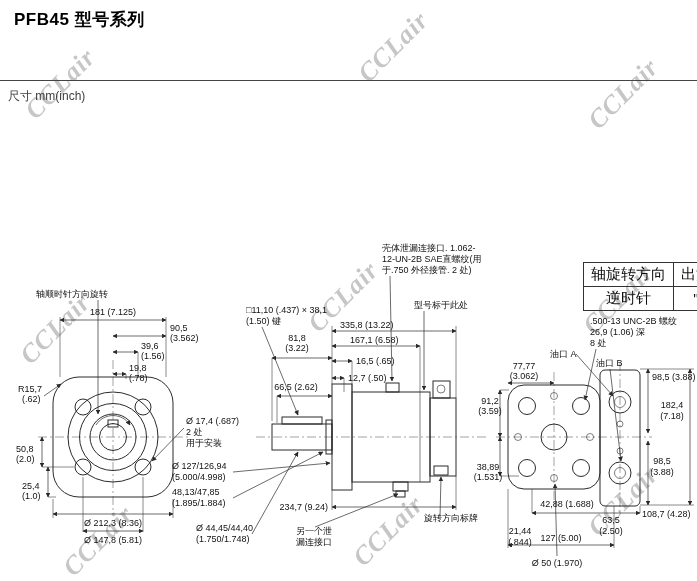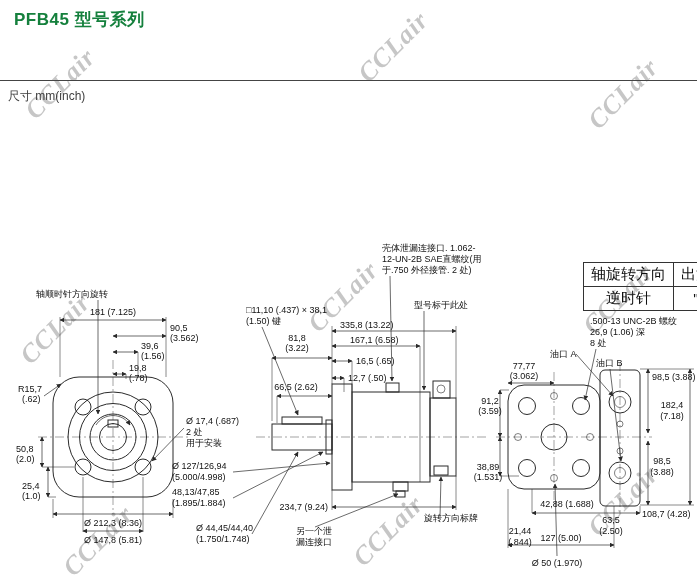--- a/index.html
+++ b/index.html
@@ -3,21 +3,21 @@
 <meta charset="utf-8">
 <style>
   html,body{margin:0;padding:0;}
   body{width:697px;height:581px;background:#fff;position:relative;overflow:hidden;
        font-family:"Liberation Sans",sans-serif;}
   .wm{position:absolute;transform:rotate(-45deg);transform-origin:center;
       font-family:"Liberation Serif",serif;font-style:italic;font-weight:700;
       font-size:26px;color:#8f8f8f;opacity:.5;letter-spacing:1px;z-index:1;
       user-select:none;white-space:nowrap;}
   .page-title{position:absolute;left:14px;top:8px;font-size:17px;font-weight:700;
-      color:#15803d;z-index:3;letter-spacing:.5px;}
+      color:#000000;z-index:3;letter-spacing:.5px;}
   .rule{position:absolute;left:0;right:0;top:80px;border-top:1px solid #444;z-index:3;}
   .units{position:absolute;left:8px;top:88px;font-size:12px;color:#404040;z-index:3;}
   svg{position:absolute;left:0;top:0;z-index:2;}
   svg text{font-family:"Liberation Sans",sans-serif;font-size:9px;fill:#111;}
   .tm{text-anchor:middle}.te{text-anchor:end}
   .s{stroke:#2b2b2b;stroke-width:1;fill:none;}
   .t{stroke:#2b2b2b;stroke-width:.6;fill:none;}
   .cl{stroke:#666;stroke-width:.6;fill:none;stroke-dasharray:9 3 2 3;}
   .ext{stroke:#2b2b2b;stroke-width:.55;fill:none;}
   .dln{stroke:#2b2b2b;stroke-width:.7;fill:none;}

